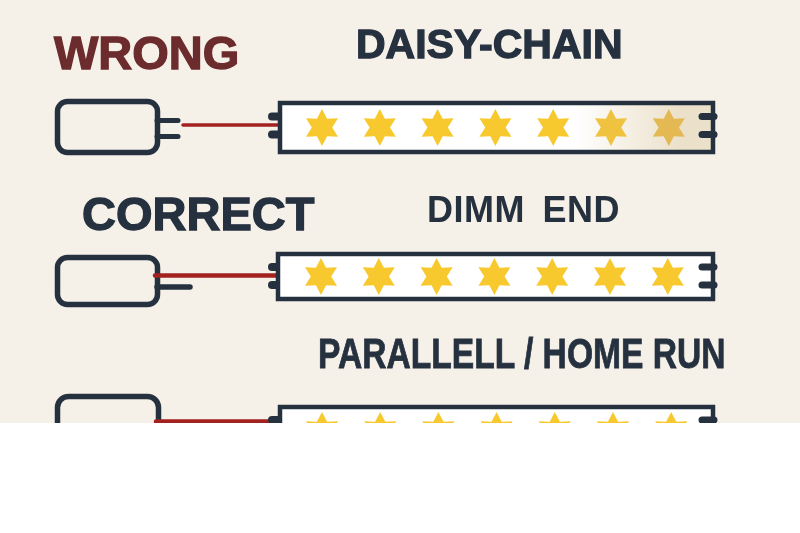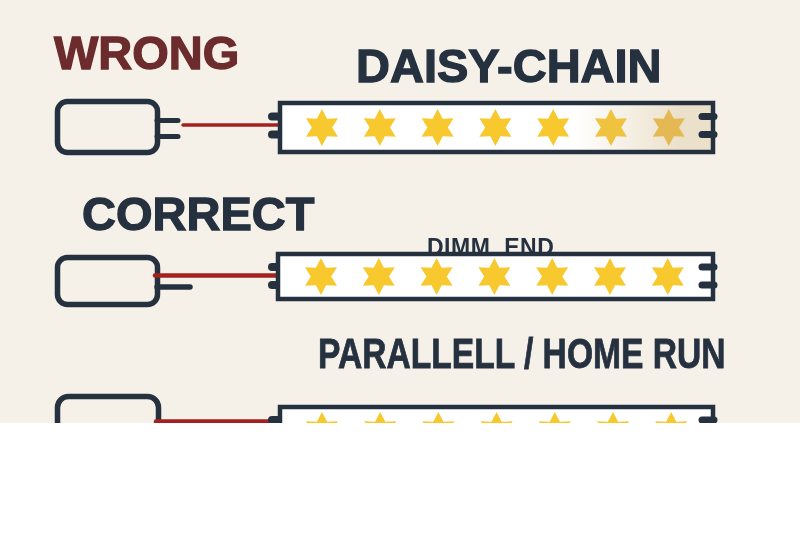--- a/index.html
+++ b/index.html
@@ -13,23 +13,23 @@
   .canvas svg{position:absolute;left:0;top:0;}
   .label{
     position:absolute;
     line-height:1;
     font-weight:bold;
     white-space:nowrap;
     color:var(--navy,#263140);
   }
   .label.heavy{-webkit-text-stroke:1.3px currentColor;}
   .label-wrong{left:54px;top:29px;font-size:47px;color:var(--maroon,#6C2B2D);}
-  .label-daisy{left:356px;top:42px;font-size:47px;}
+  .label-daisy{left:356px;top:24px;font-size:41px;}
   .label-correct{left:54px;top:190px;font-size:47px;margin-left:28px;}
-  .label-dim-end{left:427px;top:192px;font-size:23px;letter-spacing:.5px;word-spacing:7px;margin-top:44px;}
+  .label-dim-end{left:427px;top:192px;font-size:36px;letter-spacing:.5px;word-spacing:7px;}
   .label-parallel{
     left:318px;top:333px;font-size:42px;
     transform:scaleX(.8);transform-origin:left top;
     -webkit-text-stroke:.8px currentColor;
   }
   
   .psu-body{fill:none;stroke:var(--navy,#263140);stroke-width:5.5;}
   .prong{stroke:var(--navy,#263140);stroke-width:5;stroke-linecap:round;fill:none;}
   .navy-stub{stroke:var(--navy,#263140);stroke-width:5.5;stroke-linecap:round;fill:none;}
   .wire-red{stroke:var(--wire-red,#A32220);stroke-width:3.5;stroke-linecap:round;fill:none;}

